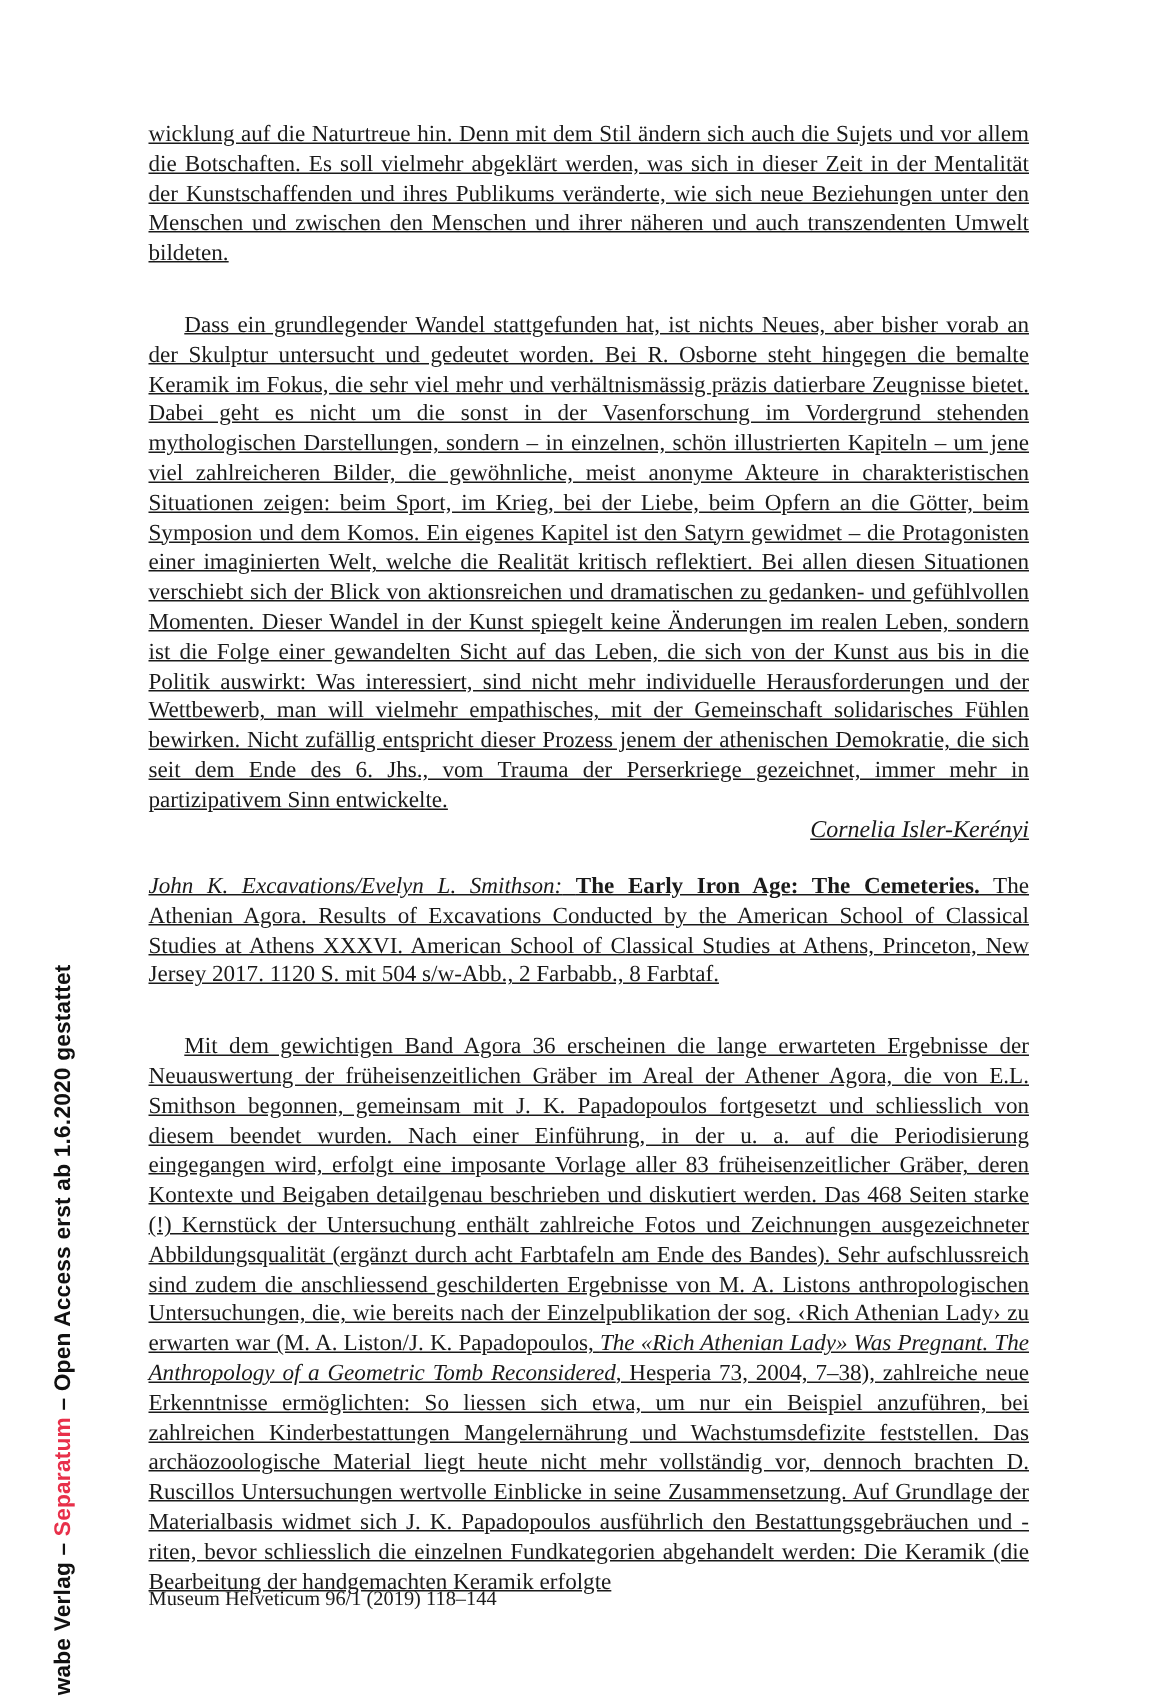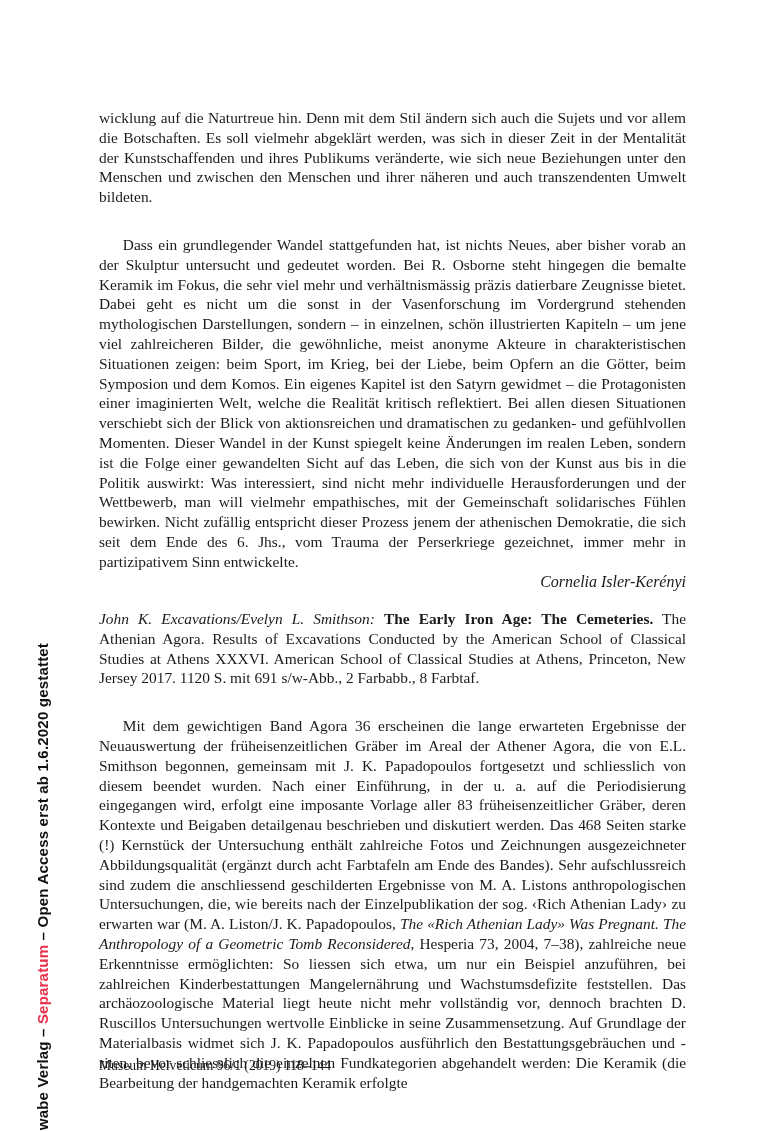--- a/index.html
+++ b/index.html
@@ -79,22 +79,23 @@
     font-size: 12.6px;
     letter-spacing: 0.15px;
     color: #111111;
     white-space: nowrap;
   }
 
   
   .column {
     position: absolute;
     left: 99px;
-    top: 108px;
+    top: 80px;
     width: 587px;
+    text-decoration: underline;
   }
   p.body {
     margin: 0;
     font-size: 15.4px;
     line-height: 1.286;
     text-align: justify;
     text-justify: inter-word;
     hyphens: manual;
     -webkit-hyphens: manual;
   }
@@ -133,21 +134,21 @@
   <div class="column">
 
     <p class="body">wicklung auf die Naturtreue hin. Denn mit dem Stil ändern sich auch die Sujets und vor allem die Botschaften. Es soll vielmehr abgeklärt werden, was sich in dieser Zeit in der Mentalität der Kunstschaffenden und ihres Publikums veränderte, wie sich neue Beziehungen unter den Menschen und zwischen den Menschen und ihrer näheren und auch transzendenten Umwelt bildeten.</p>
 
     <p class="body indent">Dass ein grundlegender Wandel stattgefunden hat, ist nichts Neues, aber bisher vorab an der Skulptur untersucht und gedeutet worden. Bei R. Osborne steht hingegen die bemalte Keramik im Fokus, die sehr viel mehr und verhältnismässig präzis datierbare Zeugnisse bietet. Dabei geht es nicht um die sonst in der Vasenforschung im Vordergrund stehenden mythologischen Darstellungen, sondern – in einzelnen, schön illustrierten Kapiteln – um jene viel zahlreicheren Bilder, die gewöhnliche, meist anonyme Akteure in charakteristischen Situationen zeigen: beim Sport, im Krieg, bei der Liebe, beim Opfern an die Götter, beim Symposion und dem Komos. Ein eigenes Kapitel ist den Satyrn gewidmet – die Protagonisten einer imaginierten Welt, welche die Realität kritisch reflektiert. Bei allen diesen Situationen verschiebt sich der Blick von aktionsreichen und dramatischen zu gedanken- und gefühlvollen Momenten. Dieser Wandel in der Kunst spiegelt keine Änderungen im realen Leben, sondern ist die Folge einer gewandelten Sicht auf das Leben, die sich von der Kunst aus bis in die Politik auswirkt: Was interessiert, sind nicht mehr individuelle Herausforderungen und der Wettbewerb, man will vielmehr empathisches, mit der Gemeinschaft solidarisches Fühlen bewirken. Nicht zufällig entspricht dieser Prozess jenem der athenischen Demokratie, die sich seit dem Ende des 6. Jhs., vom Trauma der Perserkriege gezeichnet, immer mehr in partizipativem Sinn entwickelte.</p>
 
     <p class="sig">Cornelia Isler-Kerényi</p>
 
     <div class="gap-block"></div>
 
-    <p class="body"><span class="it">John K. Excavations/Evelyn L. Smithson:</span> <span class="bd">The Early Iron Age: The Cemeteries.</span><span> The Athenian Agora. Results of Excavations Conducted by the American School of Classical Studies at Athens XXXVI. American School of Classical Studies at Athens, Princeton, New Jersey 2017. 1120 S. mit 691 s/w-Abb., 2 Farbabb., 8 Farbtaf.</span></p>
+    <p class="body"><span class="it">John K. Excavations/Evelyn L. Smithson:</span> <span class="bd">The Early Iron Age: The Cemeteries.</span><span> The Athenian Agora. Results of Excavations Conducted by the American School of Classical Studies at Athens XXXVI. American School of Classical Studies at Athens, Princeton, New Jersey 2017. 1120 S. mit 504 s/w-Abb., 2 Farbabb., 8 Farbtaf.</span></p>
 
     <p class="body indent"><span>Mit dem gewichtigen Band Agora 36 erscheinen die lange erwarteten Ergebnisse der Neuauswertung der früheisenzeitlichen Gräber im Areal der Athener Agora, die von E.L. Smithson begonnen, gemeinsam mit J. K. Papadopoulos fortgesetzt und schliesslich von diesem beendet wurden. Nach einer Einführung, in der u. a. auf die Periodisierung eingegangen wird, erfolgt eine imposante Vorlage aller 83 früheisenzeitlicher Gräber, deren Kontexte und Beigaben detailgenau beschrieben und diskutiert werden. Das 468 Seiten starke (!) Kernstück der Untersuchung enthält zahlreiche Fotos und Zeichnungen ausgezeichneter Abbildungsqualität (ergänzt durch acht Farbtafeln am Ende des Bandes). Sehr aufschlussreich sind zudem die anschliessend geschilderten Ergebnisse von M. A. Listons anthropologischen Untersuchungen, die, wie bereits nach der Einzelpublikation der sog. ‹Rich Athenian Lady› zu erwarten war (M. A. Liston/J. K. Papadopoulos, </span><span class="it">The «Rich Athenian Lady» Was Pregnant. The Anthropology of a Geometric Tomb Reconsidered</span><span>, Hesperia 73, 2004, 7–38), zahlreiche neue Erkenntnisse ermöglichten: So liessen sich etwa, um nur ein Beispiel anzuführen, bei zahlreichen Kinderbestattungen Mangelernährung und Wachstumsdefizite feststellen. Das archäozoologische Material liegt heute nicht mehr vollständig vor, dennoch brachten D. Ruscillos Untersuchungen wertvolle Einblicke in seine Zusammensetzung. Auf Grundlage der Materialbasis widmet sich J. K. Papadopoulos ausführlich den Bestattungsgebräuchen und -riten, bevor schliesslich die einzelnen Fundkategorien abgehandelt werden: Die Keramik (die Bearbeitung der handgemachten Keramik erfolgte</span></p>
 
   </div>
 
   <div class="footer">Museum Helveticum 96/1 (2019) 118–144</div>
 
 </div>
 
 </body></html>

